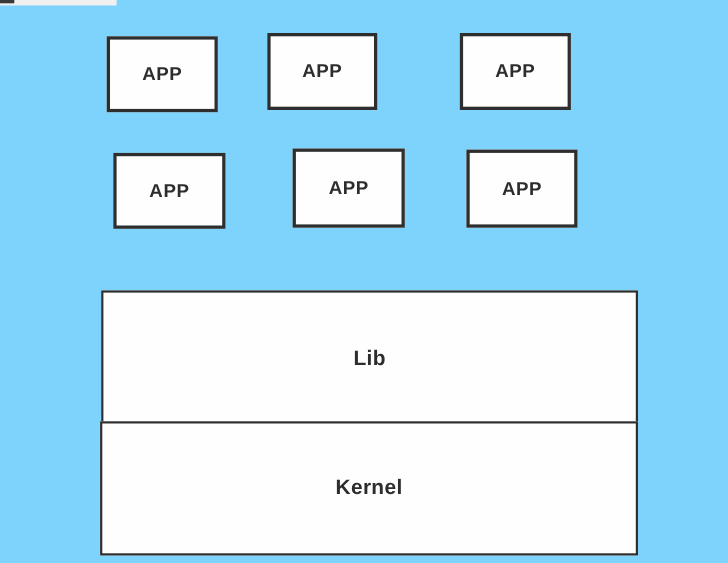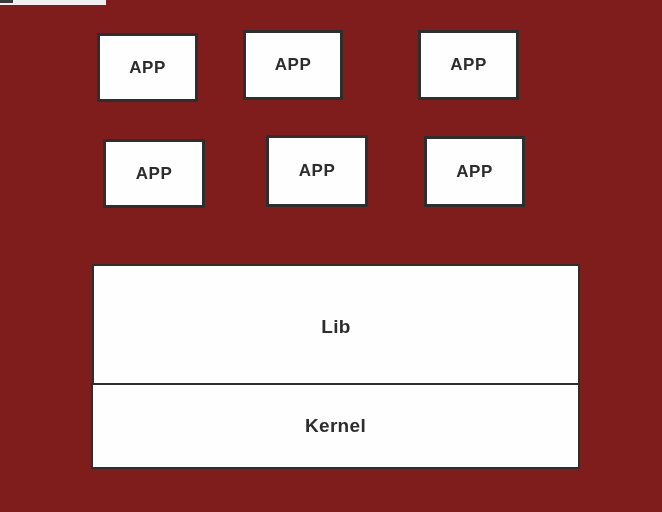--- a/index.html
+++ b/index.html
@@ -4,21 +4,21 @@
 <style>
   html, body {
     margin: 0;
     padding: 0;
     background: #ffffff;
   }
   .stage {
     position: relative;
     width: 662px;
     height: 512px;
-    background: #7f1d1d;
+    background: #7dd3fc;
     overflow: hidden;
     font-family: "Liberation Sans", "DejaVu Sans", sans-serif;
     text-align: right;
   }
   
   .artifact-strip {
     position: absolute;
     left: 0; top: 0;
     width: 106px; height: 5px;
     background: #f0f0f0;
@@ -56,21 +56,21 @@
   
   .b1 { left: 97px;  top: 33px;  width: 101px; height: 69px; }
   .b2 { left: 243px; top: 30px;  width: 100px; height: 70px; }
   .b3 { left: 418px; top: 30px;  width: 101px; height: 70px; }
   
   .b4 { left: 103px; top: 139px; width: 102px; height: 69px; }
   .b5 { left: 266px; top: 135px; width: 102px; height: 72px; }
   .b6 { left: 424px; top: 136px; width: 101px; height: 71px; }
   
   .lib    { left: 92px; top: 264px; width: 488px; height: 126px; }
-  .kernel { left: 91px; top: 383px; width: 489px; height: 86px; }
+  .kernel { left: 91px; top: 383px; width: 489px; height: 122px; }
 </style>
 </head>
 <body>
 
 <div class="stage">
 
   <div class="artifact-strip"></div>
   <div class="artifact-chip"></div>
 
   <div class="box app b1">

